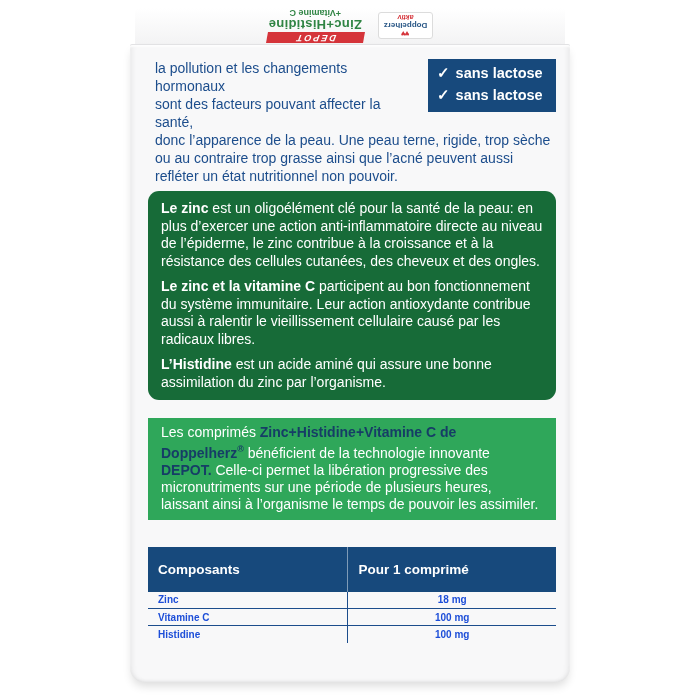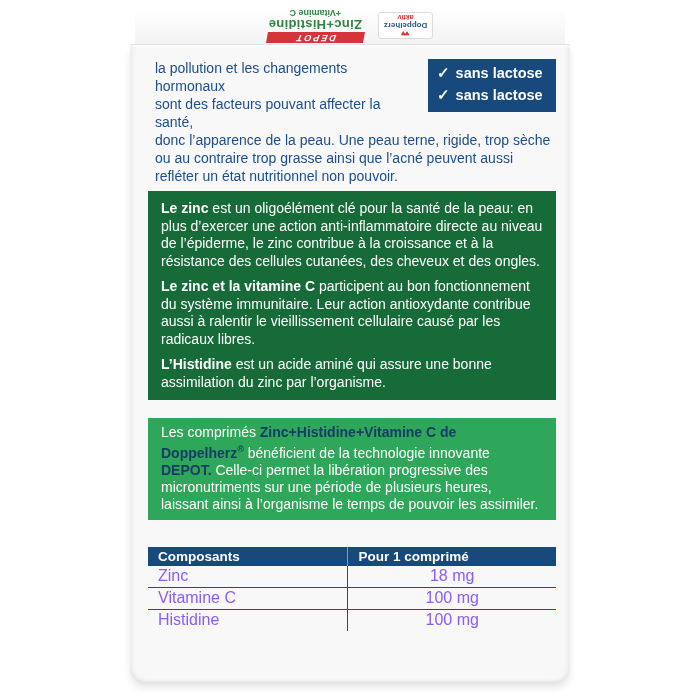--- a/index.html
+++ b/index.html
@@ -38,36 +38,36 @@
   .intro-wrap { overflow:hidden; }
   .claims-badge { float:right; width:132px; background:#17497c; color:#ffffff;
                   padding:7px 8px 7px 9px; margin:-2px -4px 8px 10px;
                   display:flex; flex-direction:column; gap:3px; }
   .claim { display:flex; align-items:center; font-weight:bold; font-size:14.5px; line-height:1.25; }
   .claim .check { margin-right:6px; font-size:15px; }
   .intro { color:#1c4d8c; font-size:14px; line-height:18px; padding-left:7px; }
 
   
   .green-panel { clear:both; margin-top:6px; background:#176b38; color:#ffffff;
-                 padding:9px 13px; font-size:14px; line-height:17.5px; }
+                 padding:9px 13px; font-size:14px; line-height:17.5px;border-radius:11px; }
   .green-panel p + p { margin-top:8px; }
   .green-panel b { font-weight:bold; }
 
   .depot-panel { margin-top:18px; background:#2fa75a; color:#ffffff;
                  padding:6px 13px 7px 13px; font-size:14px; line-height:17px; }
   .depot-panel .bold-navy { color:#163d66; font-weight:bold; }
   .depot-panel .sup { color:#163d66; font-weight:bold; font-size:9px; vertical-align:super; }
 
   
   .comp-table { width:408px; margin-top:27px; border-collapse:collapse; table-layout:fixed; }
   .comp-table th { background:#17497c; color:#ffffff; font-size:13.5px; font-weight:bold;
-                   padding:2px 10px; height:19px; }
+                   padding:15px 10px; height:19px; }
   .comp-table th:first-child { text-align:left; width:49%; }
   .comp-table th:last-child { text-align:left; border-left:1.5px solid rgba(255,255,255,.45); }
-  .comp-table td { color:#8b5cf6; font-size:16px; padding:1.5px 10px; height:17px; }
+  .comp-table td { color:#1d4ed8; font-size:10px; padding:1.5px 10px; height:17px;font-weight:bold; }
   .comp-table td:last-child { text-align:center; border-left:1.5px solid #1c4d8c; }
   .comp-table tbody tr:nth-child(1) td,
   .comp-table tbody tr:nth-child(2) td { border-bottom:1.5px solid #1c4d8c; }
 </style>
 </head>
 <body>
 
 <div class="scene">
   <div class="box">
 

